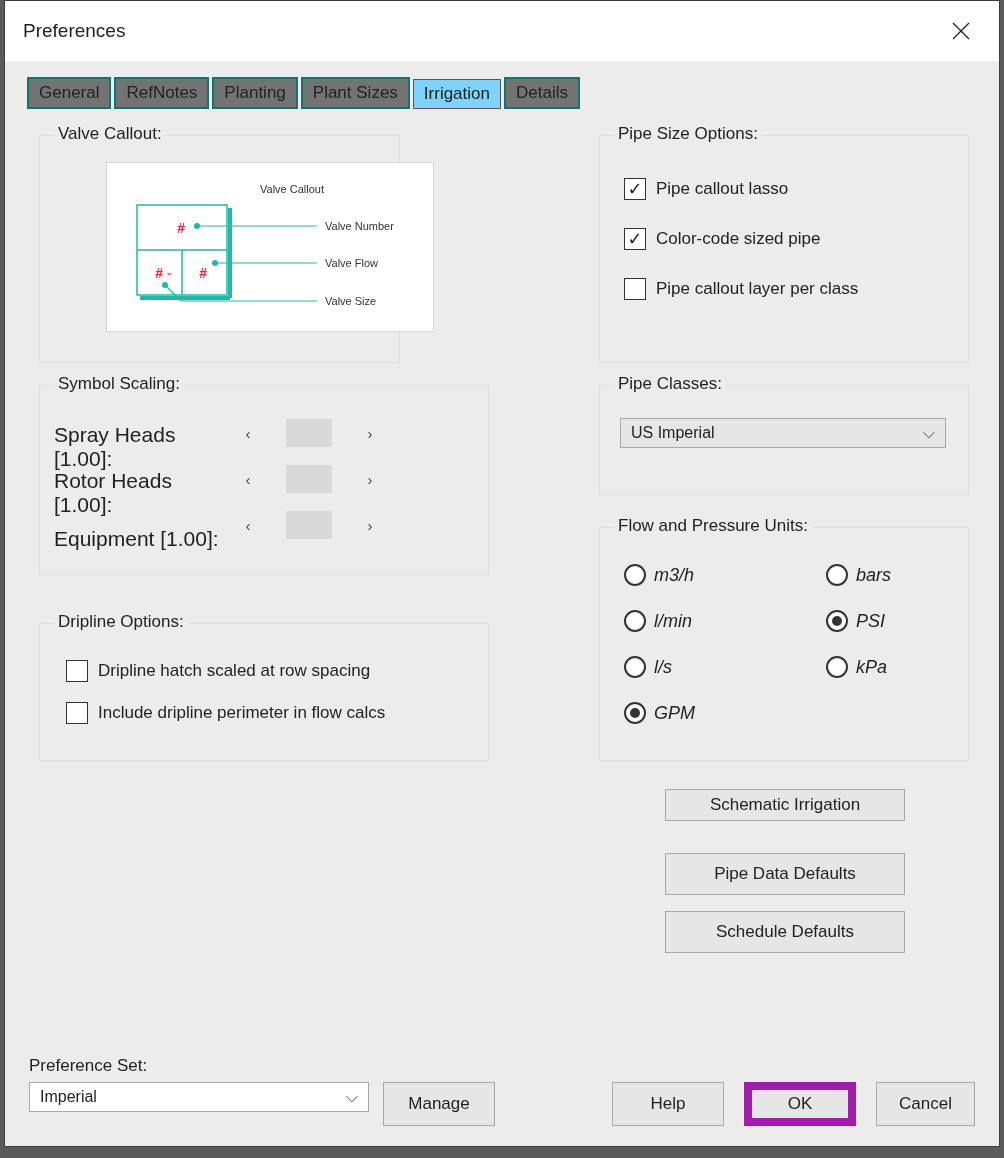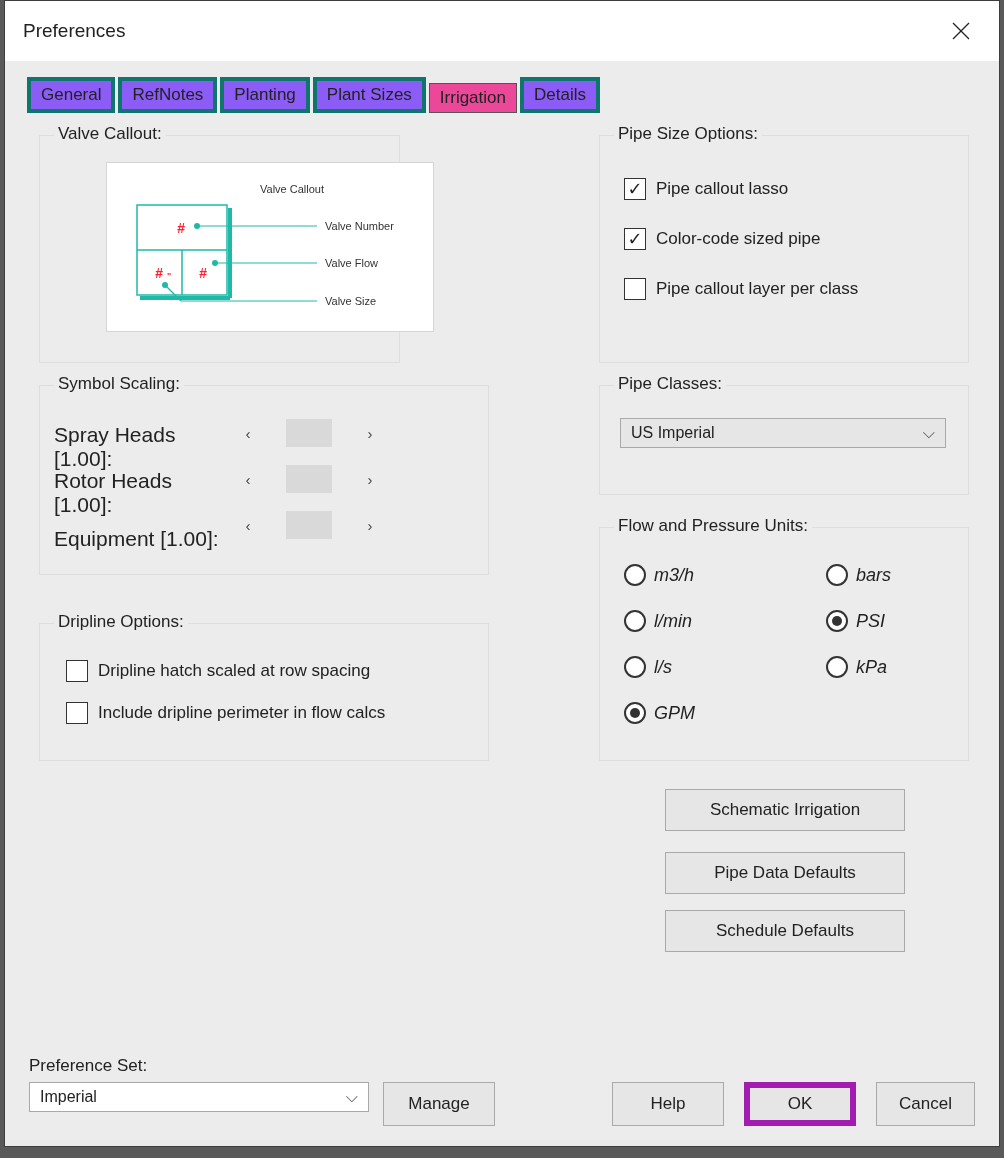--- a/index.html
+++ b/index.html
@@ -42,30 +42,30 @@
   }
   
   .tabs {
     display: flex;
     align-items: flex-end;
     padding-left: 22px;
     padding-top: 16px;
     gap: 3px;
   }
   .tab {
-    background: #8b5cf6;
-    border: 4px solid #0f766e;
+    background: #737373;
+    border: 2px solid #0f766e;
     padding: 4px 10px 4px 10px;
     font-size: 17px;
     position: relative;
     cursor: default;
   }
   .tab.active {
     border: 1px solid #555;
-    background: #ec4899;
+    background: #7dd3fc;
     z-index: 2;
   }
   
   .group {
     position: absolute;
     border: 1px solid #dedede;
   }
   .group-label {
     position: absolute;
     top: -12px;
@@ -141,21 +141,21 @@
   }
   
   .btn {
     background:#e6e6e6;
     border:1px solid #a9a9a9;
     display:flex; align-items:center; justify-content:center;
     font-size:17px;
     cursor:pointer;
   }
   .btn.primary {
-    border:6px solid #a21caf;
+    border:8px solid #a21caf;
     background:#e6e6e6;
   }
   
   .bottom {
     position:absolute;
     left:24px; right:24px; bottom:20px;
     display:flex;
     align-items:flex-end;
     gap:20px;
   }
@@ -332,21 +332,21 @@
             <span>PSI</span>
           </div>
         <div class="radio-row">
             <span class="radio"></span>
             <span>kPa</span>
           </div>
       </div>
     </div>
 
     <div style="position:absolute; left:660px; top:728px; width:240px;">
-      <div class="btn" style="height:42px; margin-bottom:21px;">Schematic Irrigation</div>
+      <div class="btn" style="height:32px; margin-bottom:32px;">Schematic Irrigation</div>
       <div class="btn" style="height:42px; margin-bottom:16px;">Pipe Data Defaults</div>
       <div class="btn" style="height:42px;">Schedule Defaults</div>
     </div>
 
     <div class="bottom">
       <div style="display:flex; flex-direction:column;">
         <span style="margin-bottom:6px; font-size:17px;">Preference Set:</span>
         <div style="display:flex; gap:14px;">
           <div class="select" style="width:340px; background:#fff;">
             <span>Imperial</span>

